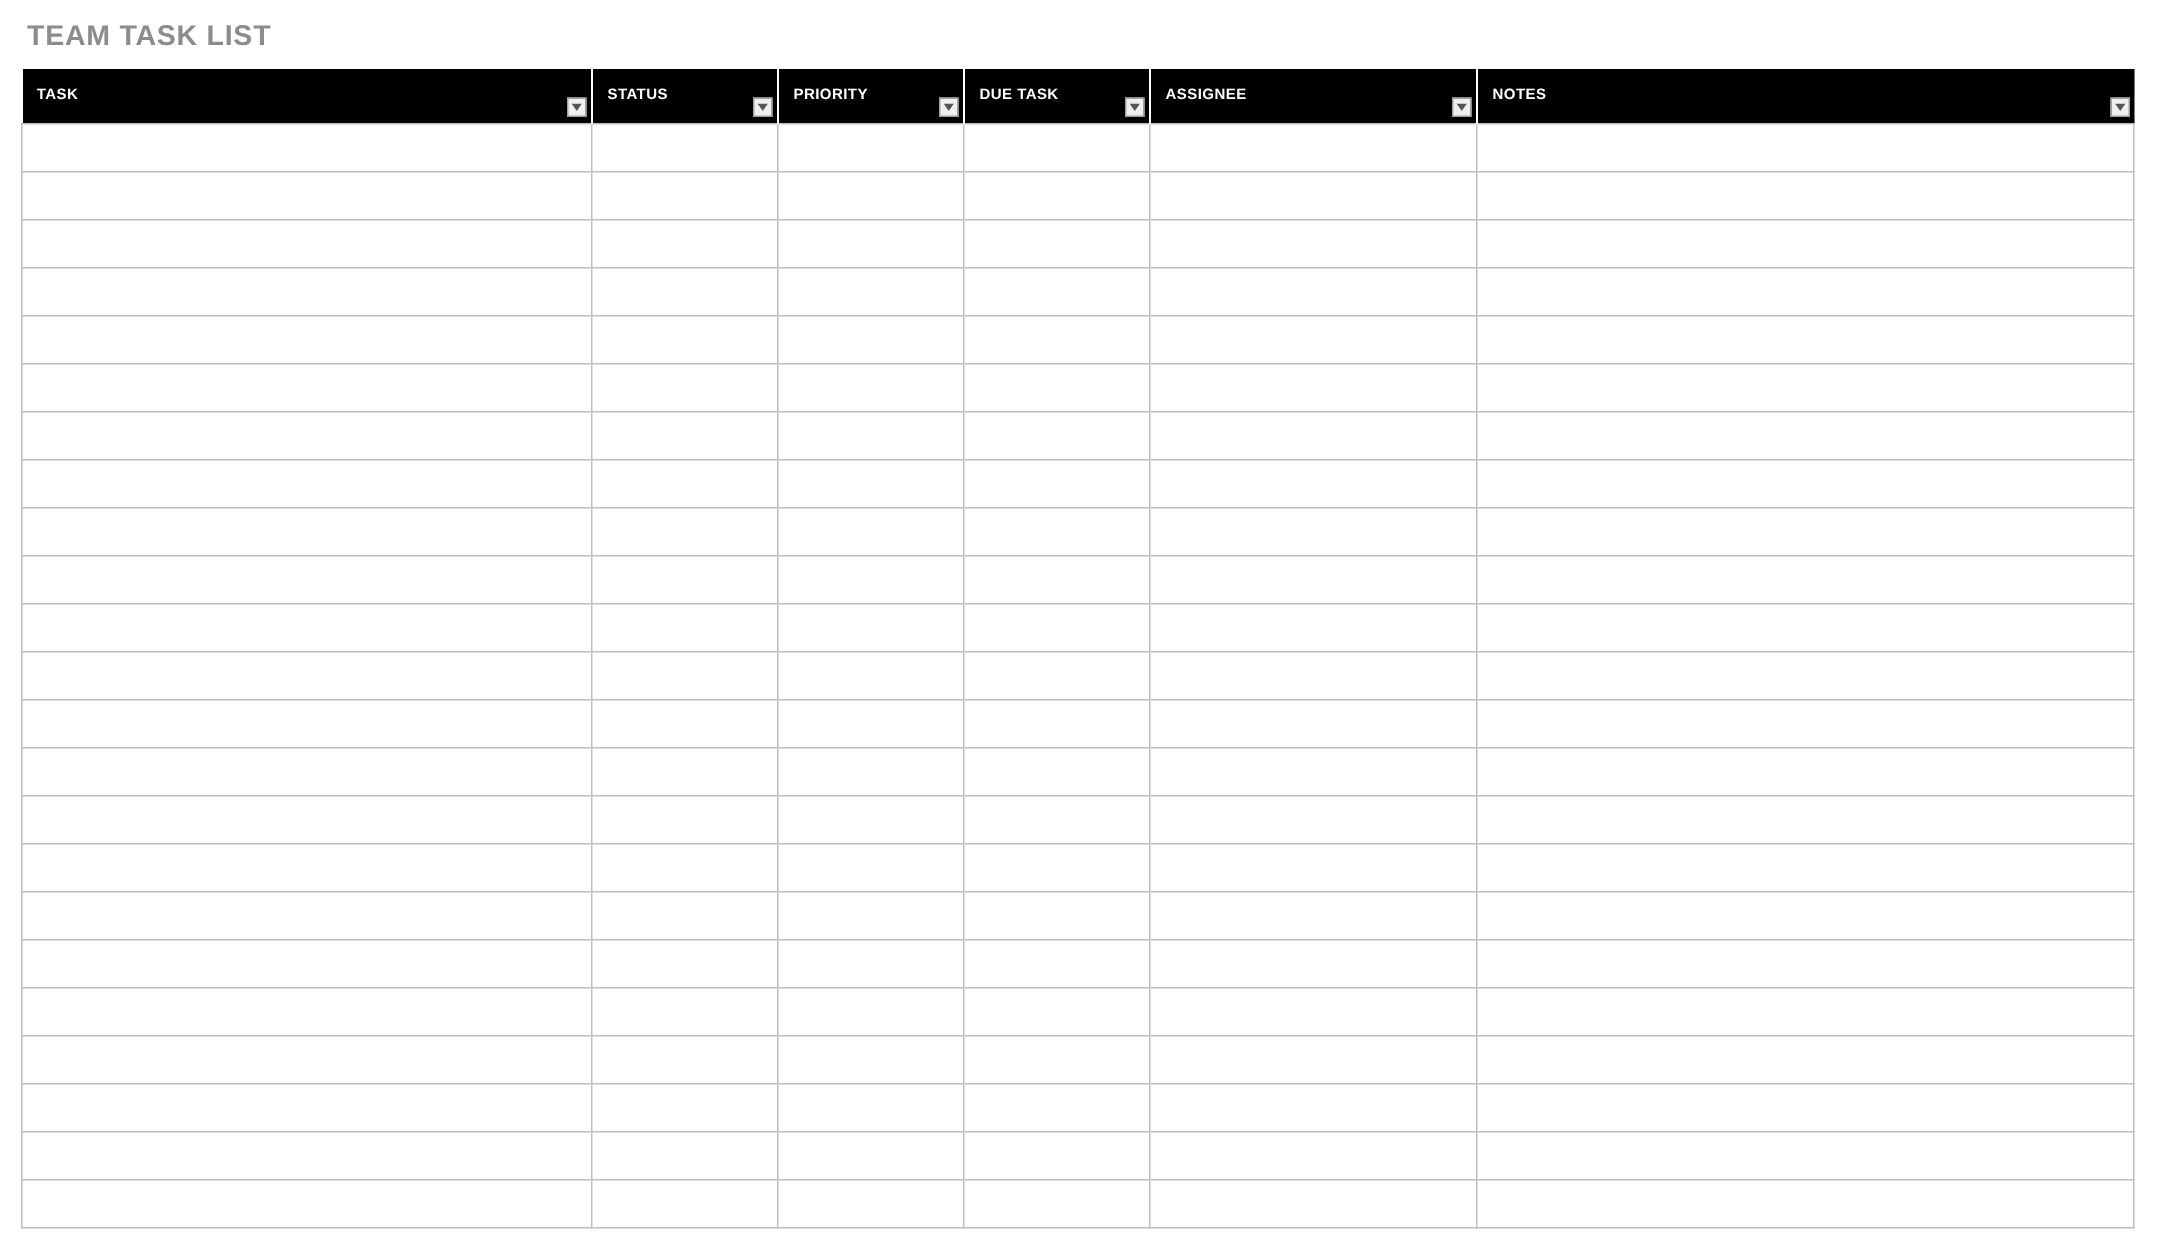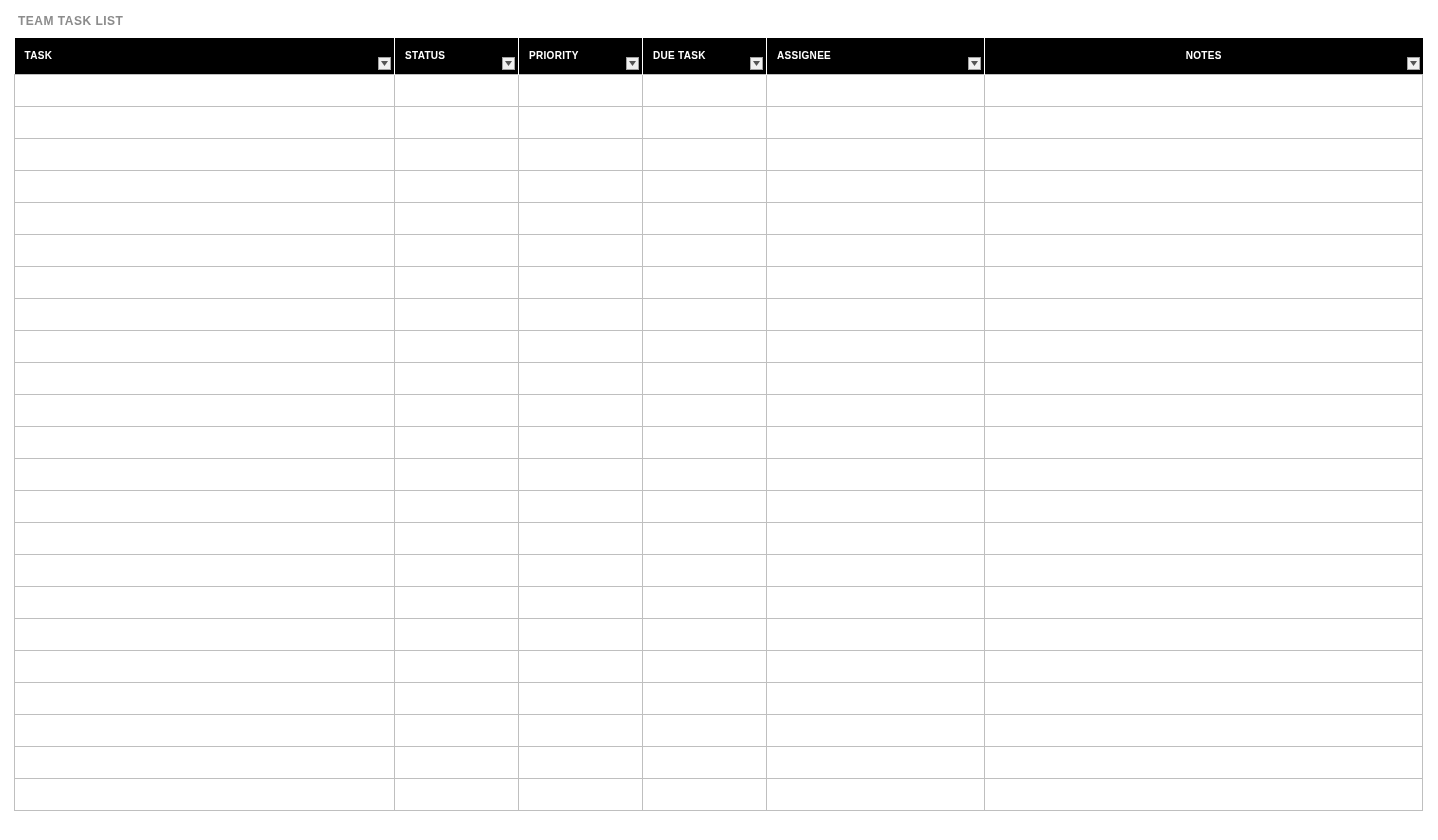--- a/index.html
+++ b/index.html
@@ -4,21 +4,21 @@
 <style>
   * { box-sizing: border-box; }
   body {
     margin: 0;
     padding: 14px;
     font-family: "Arial Black", "Helvetica Neue", Arial, sans-serif;
     background: #ffffff;
     width: 1438px;
   }
   .title {
-    font-size: 12px;
+    font-size: 19px;
     font-weight: 900;
     color: #8c8c8c;
     letter-spacing: 0.5px;
     margin: 0 0 10px 4px;
   }
   table {
     border-collapse: collapse;
     width: 1408px;
     table-layout: fixed;
     text-decoration: underline;
@@ -29,21 +29,21 @@
     font-size: 10px;
     font-weight: 900;
     text-align: left;
     padding: 0 10px;
     height: 36px;
     border-right: 1px solid #ffffff;
     position: relative;
     vertical-align: middle;
     letter-spacing: 0.3px;
   }
-  th:last-child { border-right: none; text-align: center; }
+  th:last-child { border-right: none; }
   .filter-btn {
     position: absolute;
     right: 3px;
     bottom: 4px;
     width: 13px;
     height: 13px;
     background: #f0f0f0;
     border: 1px solid #a0a0a0;
     display: flex;
     align-items: center;

